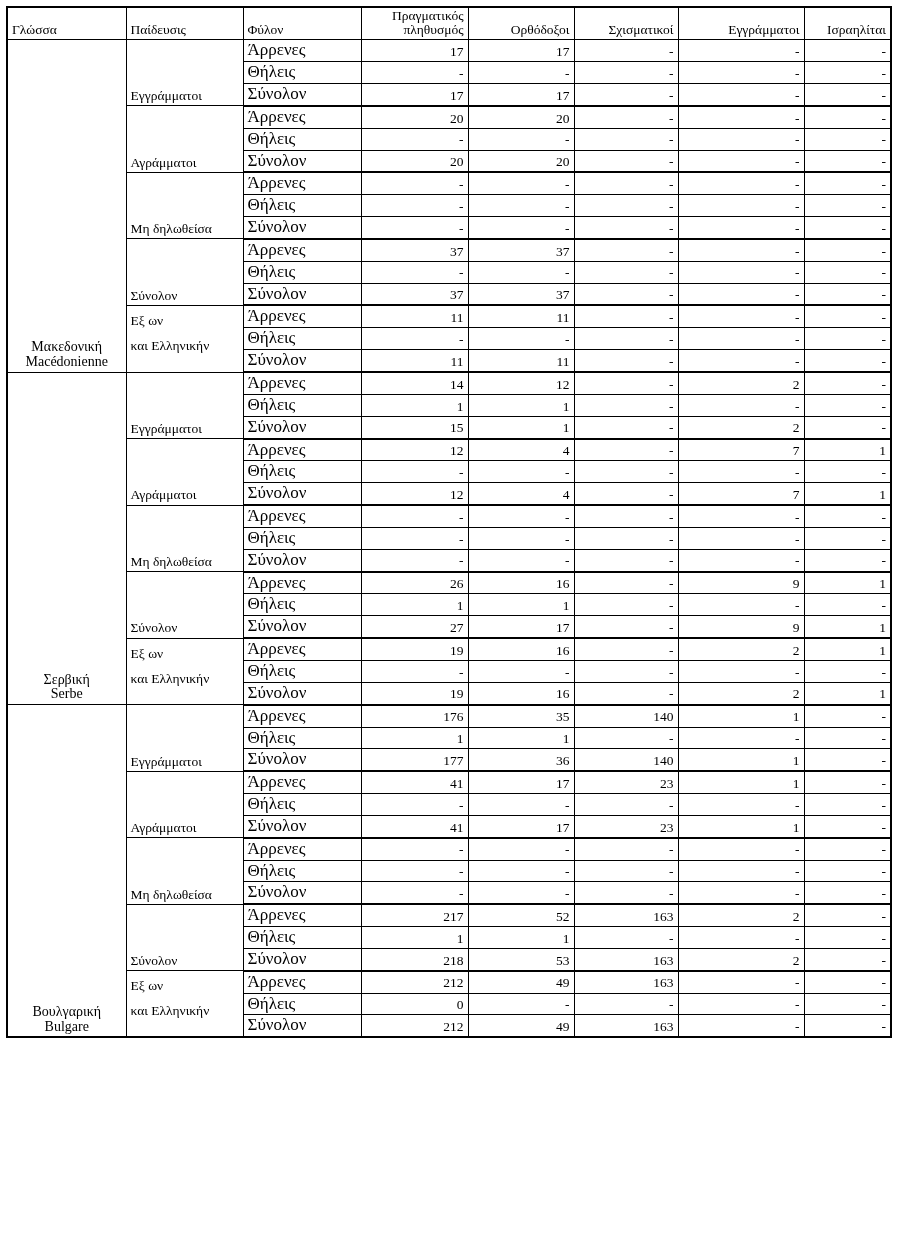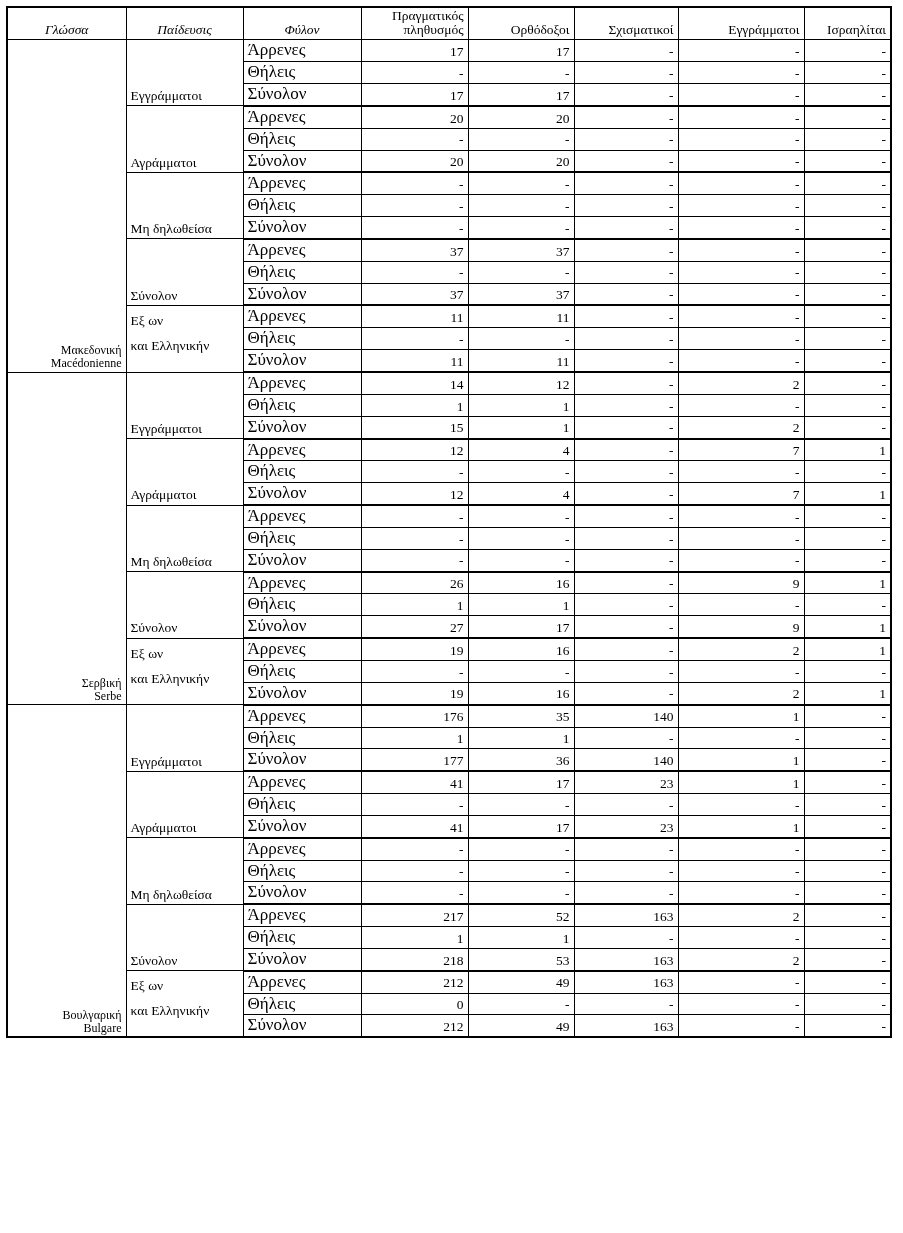--- a/index.html
+++ b/index.html
@@ -52,35 +52,34 @@
   table.census { border: 2px solid #000000; }
 
   thead th {
     height: 84px;
     vertical-align: bottom;
     text-align: right;
     border-bottom: 2px solid #000000;
     font-size: 13.5px;
   }
   thead th.h-left {
-    text-align: center;
+    text-align: left;
     vertical-align: bottom;
-    font-style: italic;
   }
   thead th .hwrap {
     display: block;
     white-space: normal;
     text-align: right;
   }
 
   td.lang {
-    text-align: right;
+    text-align: center;
     vertical-align: middle;
     font-weight: bold;
-    font-size: 12px;
+    font-size: 14px;
     border-right: 2px solid #000000;
     padding-left: 5px;
   }
   td.lang .ln2 { display: block; }
 
   td.edu {
     text-align: left;
     vertical-align: middle;
     border-right: 2px solid #000000;
     font-size: 13.5px;

